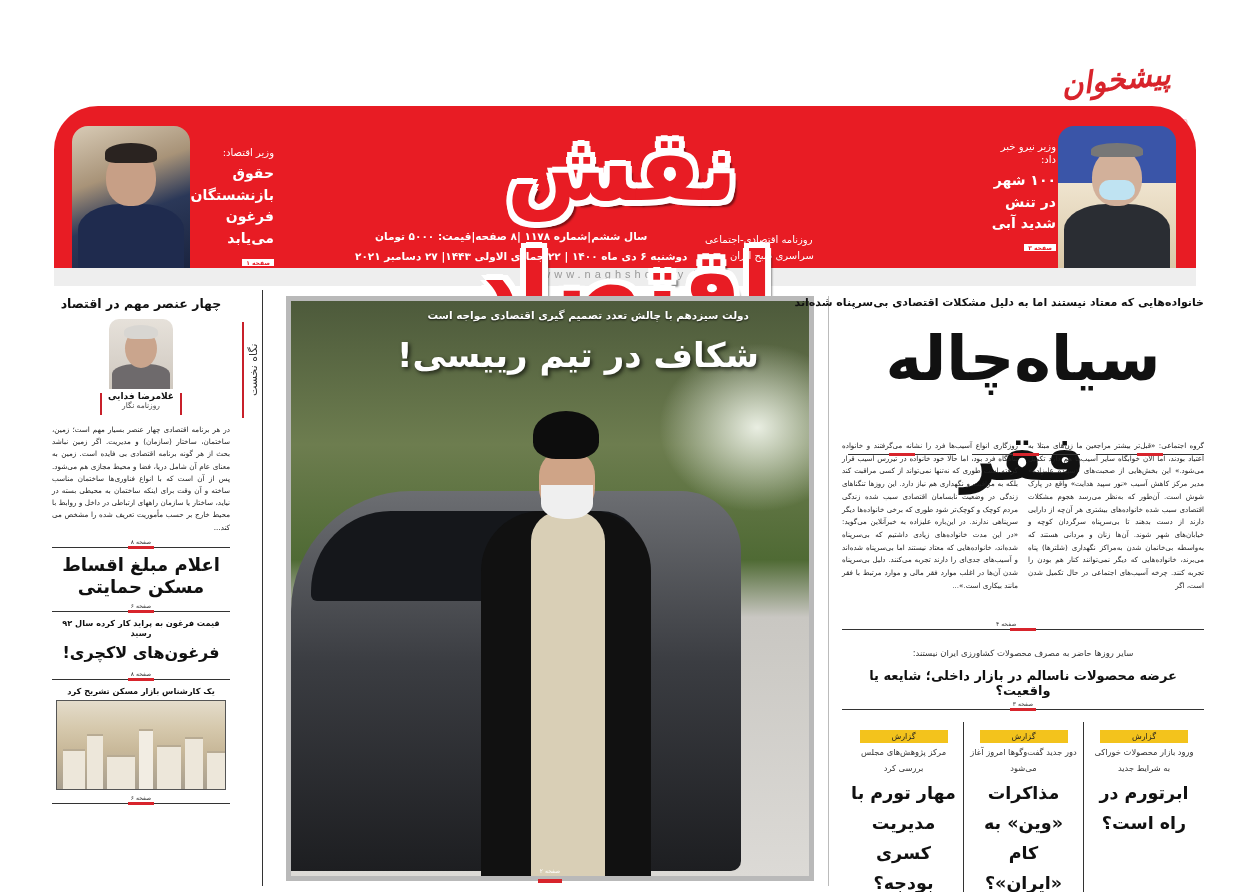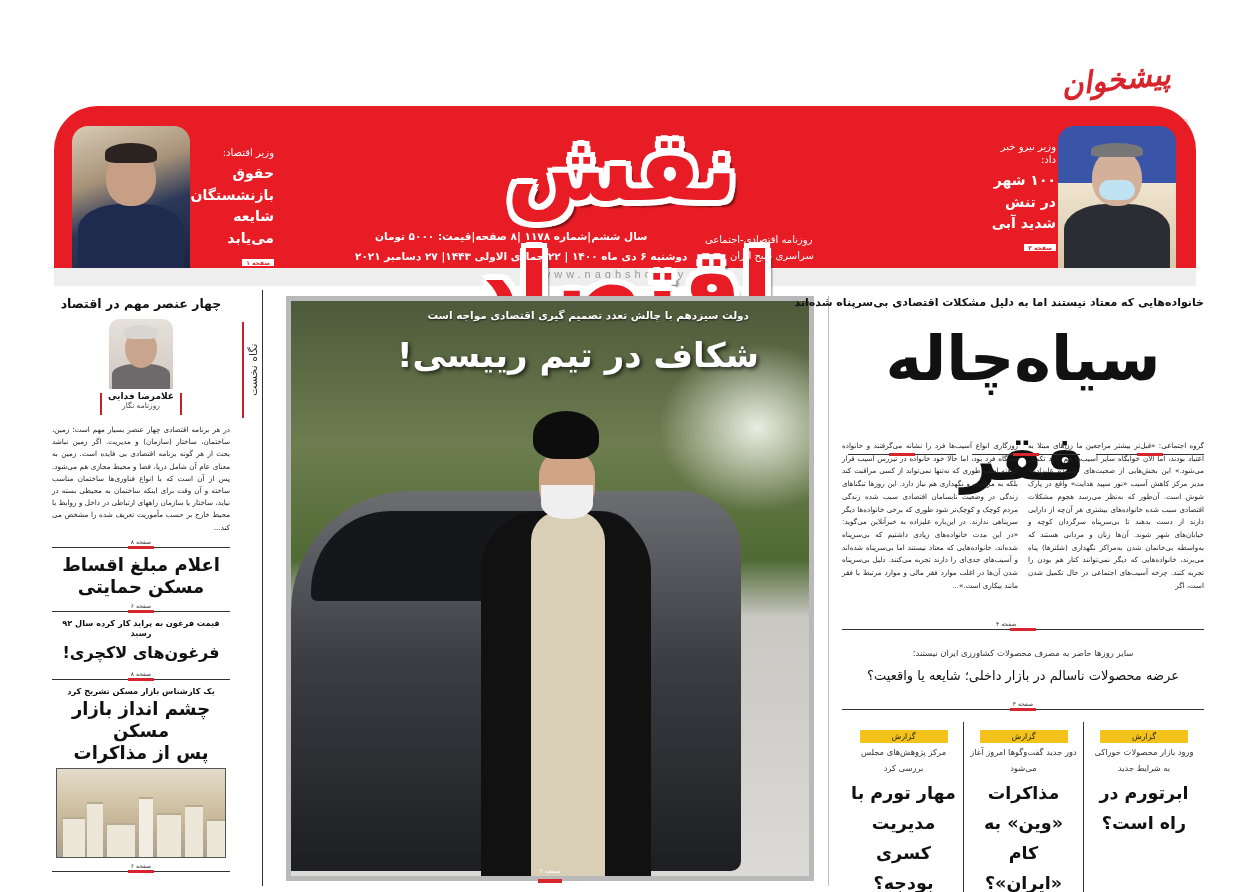--- a/index.html
+++ b/index.html
@@ -90,21 +90,21 @@
   .hero-bar { position: absolute; left: 538px; top: 879px; width: 24px; height: 4px; background: #d8242c; }
 
   
   .rc { position: absolute; left: 842px; top: 296px; width: 362px; }
   .rc-kicker { font-size: 11px; font-weight: bold; white-space: nowrap; }
   .rc-title { font-size: 62px; font-weight: bold; text-align: center; line-height: 100px; letter-spacing: -2px; }
   .rc-body { position: absolute; top: 144px; width: 176px; font-size: 7.1px; line-height: 12.7px; text-align: justify; color: #222; }
   .rc-body.r { right: 0; } .rc-body.l { left: 0; }
   .rc-page1 { position: absolute; top: 320px; left: 0; width: 362px; }
   .rc-sub-kicker { position: absolute; top: 352px; left: 0; width: 362px; text-align: center; font-size: 8.5px; color: #333; }
-  .rc-sub-title { position: absolute; top: 372px; left: 0; width: 362px; text-align: center; font-size: 13px; font-weight: normal; }
+  .rc-sub-title { position: absolute; top: 372px; left: 0; width: 362px; text-align: center; font-size: 13px; font-weight: bold; }
   .rc-page2 { position: absolute; top: 400px; left: 0; width: 362px; }
 
   .reports { position: absolute; top: 426px; left: 0; width: 362px; display: flex; flex-direction: row; }
   .report { width: 120px; text-align: center; position: relative; padding: 2px 6px 0; }
   .report + .report { border-right: 1px solid #333; }
   .badge { display: inline-block; background: #f3c31c; width: 88px; font-size: 8px; color: #222; padding: 2px 0; }
   .report-kicker { font-size: 8.3px; color: #333; line-height: 16px; margin-top: 1px; text-align: center; }
   .report-title { font-size: 17.5px; font-weight: bold; line-height: 30px; margin-top: 2px; }
   .report-sep { position: absolute; top: 158px; height: 1px; background: #333; }
   .report-sep::after { content: ""; position: absolute; left: 50%; transform: translateX(-50%); top: -1px; width: 26px; height: 3px; background: #d8242c; }
@@ -121,21 +121,21 @@
 <div class="masthead-strip"></div>
 <div class="url">www.naghshdaily.ir</div>
 
 <div class="photo ph-left">
   <div class="body"></div>
     <div class="head"></div>
     <div class="hair"></div>
 </div>
 <div class="masthead-side side-left">
   <div class="side-kicker">وزیر اقتصاد:</div>
-  <div class="side-title">حقوق بازنشستگان شایعه می‌یابد</div>
+  <div class="side-title">حقوق بازنشستگان فرغون می‌یابد</div>
   <span class="side-page">صفحه ۱</span>
 </div>
 
 <div class="logo"><span class="logo-inner">نقش اقتصاد</span></div>
 
 <div class="meta-line meta-issue">سال ششم|شماره ۱۱۷۸ |۸ صفحه|قیمت: ۵۰۰۰ تومان</div>
 <div class="meta-line meta-date">دوشنبه ۶ دی ماه ۱۴۰۰ | ۲۲ جمادی الاولی ۱۴۴۳| ۲۷ دسامبر ۲۰۲۱</div>
 <div class="meta-line meta-type">روزنامه اقتصادی-اجتماعی</div>
 <div class="meta-line meta-scope">سراسری صبح ایران</div>
 
@@ -175,24 +175,20 @@
   </div>
   <div class="page-ref">صفحه ۶</div>
   <div class="sep"></div>
 
   <div class="lc-kicker">قیمت فرغون به پراید کار کرده سال ۹۲ رسید</div>
   <div class="lc-head-big">فرغون‌های لاکچری!</div>
   <div class="page-ref">صفحه ۸</div>
   <div class="sep"></div>
 
   <div class="lc-kicker">یک کارشناس بازار مسکن تشریح کرد</div>
-  <div class="lc-head">
-    <div>چشم انداز بازار مسکن</div>
-    <div>پس از مذاکرات</div>
-  </div>
   <div class="city-photo">
     <span style="left:6px;width:22px;height:40px;"></span>
     <span style="left:30px;width:16px;height:55px;"></span>
     <span style="left:50px;width:28px;height:34px;"></span>
     <span style="left:82px;width:14px;height:60px;background:#f2ede3;"></span>
     <span style="left:100px;width:24px;height:44px;"></span>
     <span style="left:128px;width:18px;height:52px;"></span>
     <span style="left:150px;width:18px;height:38px;"></span>
   </div>
   <div class="page-ref">صفحه ۶</div>

